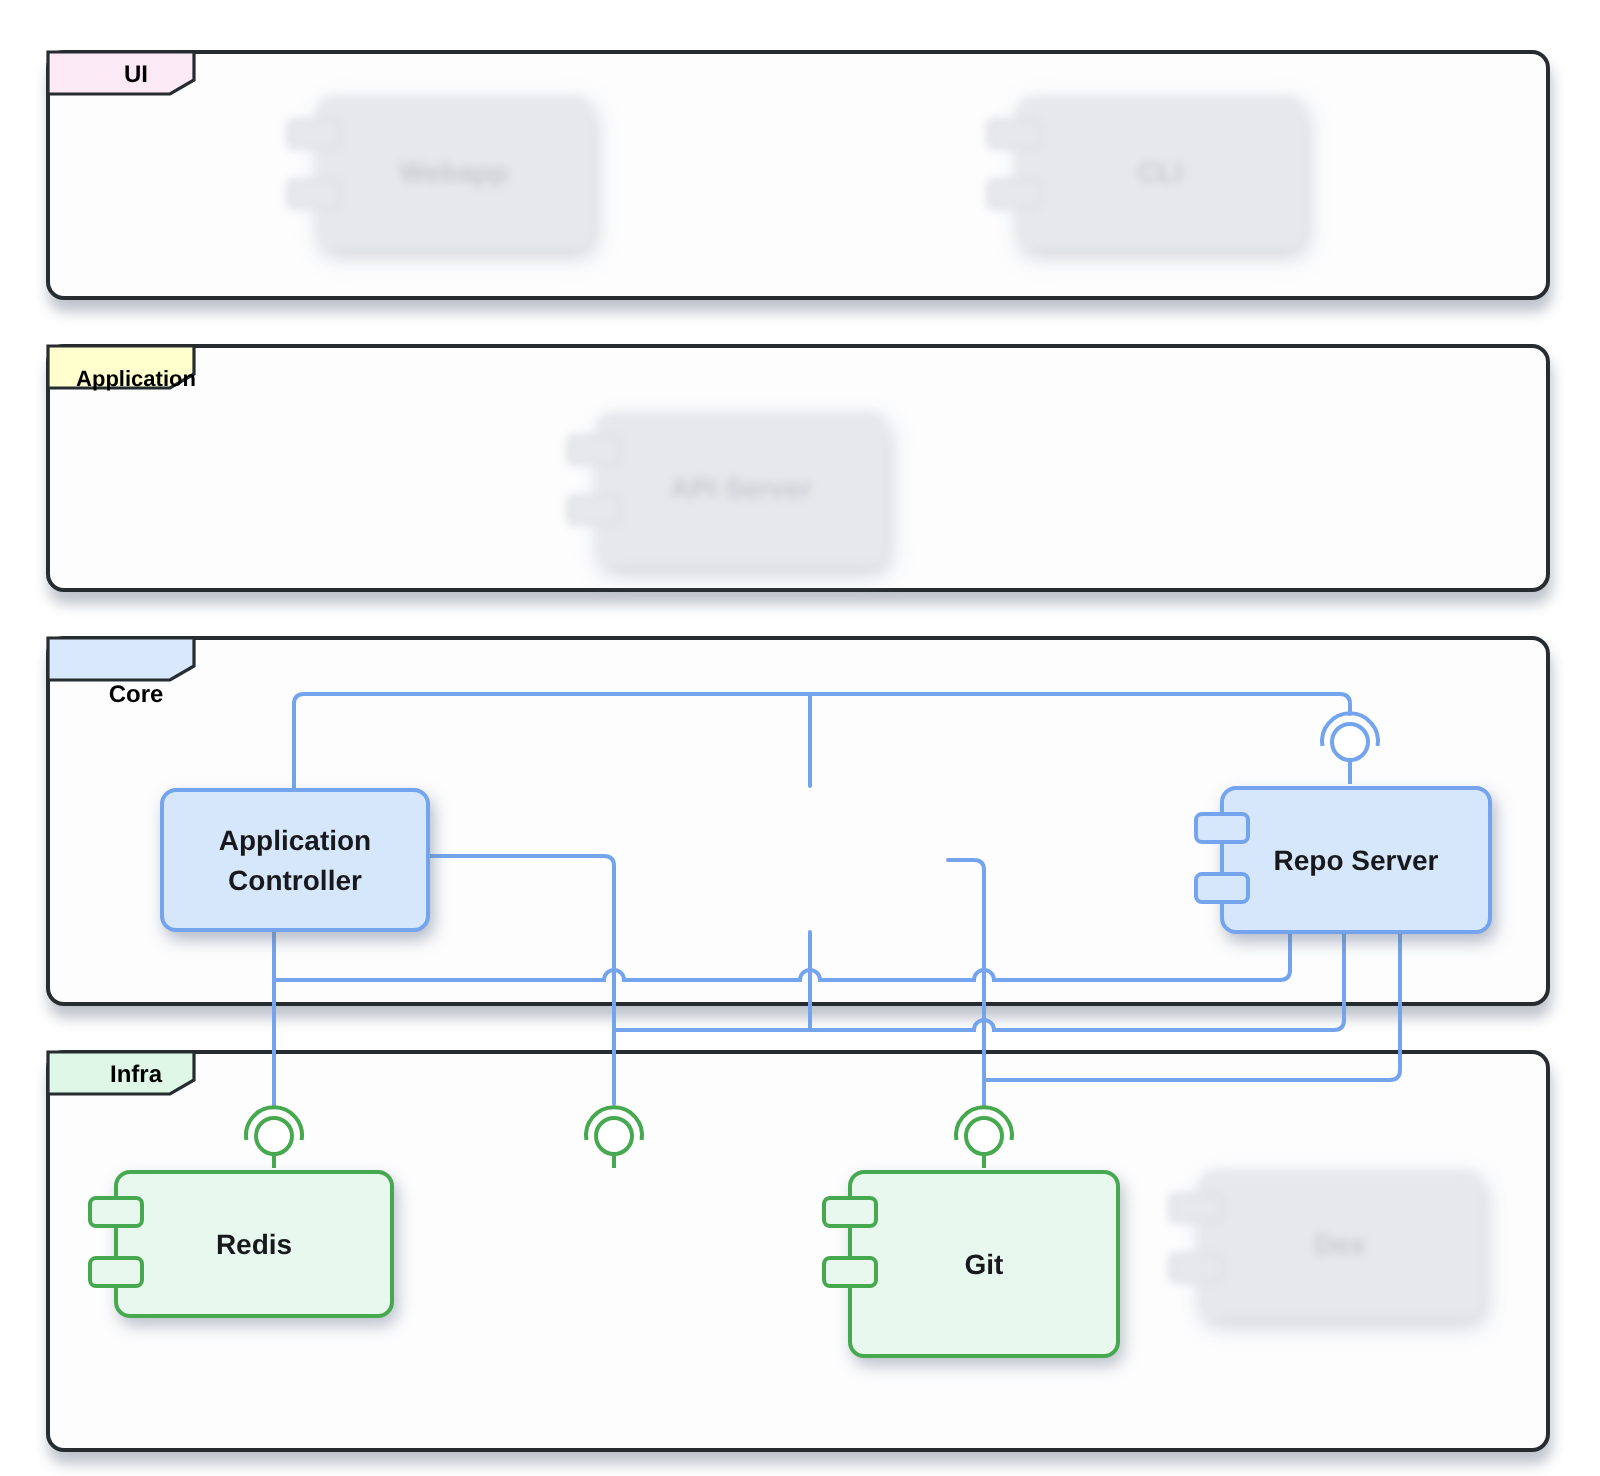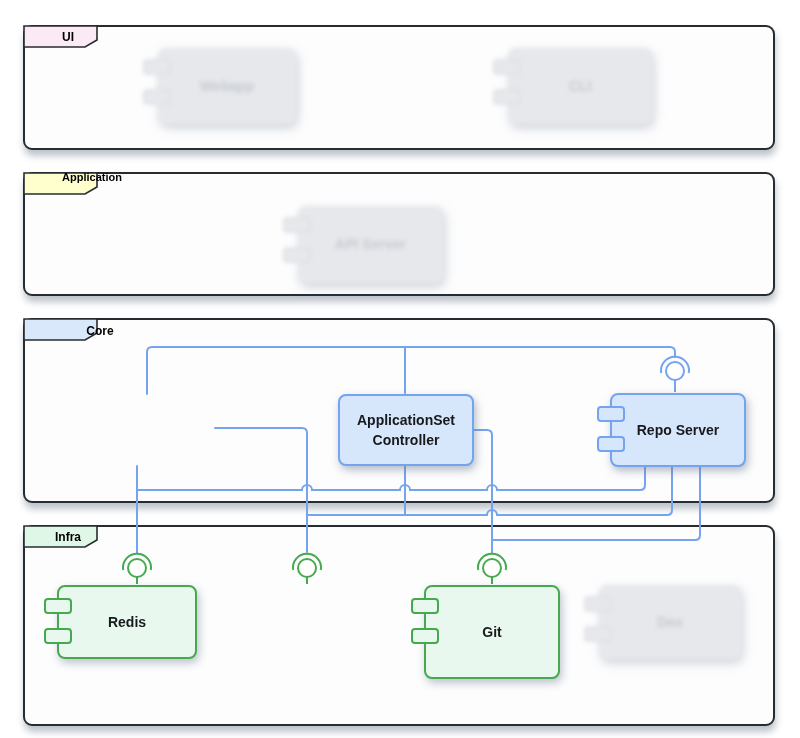--- a/index.html
+++ b/index.html
@@ -96,22 +96,22 @@
       <line x1="307" y1="577" x2="307" y2="584" stroke="#46a94f" stroke-width="2"></line>
     </g>
     <g>
       <path d="M478.2 570 A14 14 0 1 1 505.8 570" fill="none" stroke="#46a94f" stroke-width="2"></path>
       <circle cx="492" cy="568" r="9" fill="#ffffff" stroke="#46a94f" stroke-width="2"></circle>
       <line x1="492" y1="577" x2="492" y2="584" stroke="#46a94f" stroke-width="2"></line>
     </g>
   </svg>
 
   <div class="section-label" style="top:26px;">UI</div>
-  <div class="section-label" style="top:166px;font-size:11px;margin-left:24px;">Application</div>
-  <div class="section-label" style="top:320px;padding-left:32px;">Core</div>
+  <div class="section-label" style="top:179px;font-size:11px;">Application</div>
+  <div class="section-label" style="top:336px;">Core</div>
   <div class="section-label" style="top:526px;">Infra</div>
 
   <div class="ghost" style="left:158px;top:48px;width:138px;height:76px;">
     <div class="component comp-grey" style="width:138px;height:76px;">
       <span class="ctab x t1"></span>
         <span class="ctab x t2"></span>
       <span>Webapp</span>
     </div>
   </div>
   <div class="ghost" style="left:508px;top:48px;width:144px;height:76px;">
@@ -129,22 +129,22 @@
     </div>
   </div>
   <div class="ghost" style="left:599px;top:585px;width:142px;height:74px;">
     <div class="component comp-grey" style="width:142px;height:74px;">
       <span class="ctab x t1"></span>
         <span class="ctab x t2"></span>
       <span>Dex</span>
     </div>
   </div>
 
-  <div class="component comp-blue" style="left:338px;top:394px;width:136px;height:72px;">
-    <span>ApplicationSet Controller</span>
+  <div class="component comp-blue" style="left:80px;top:394px;width:135px;height:72px;">
+    <span>Application Controller</span>
   </div>
   <div class="component comp-blue" style="left:610px;top:393px;width:136px;height:74px;">
     <span class="ctab b t1"></span>
     <span class="ctab b t2"></span>
     <span>Repo Server</span>
   </div>
 
   <div class="component comp-green" style="left:57px;top:585px;width:140px;height:74px;">
     <span class="ctab g t1"></span>
     <span class="ctab g t2"></span>

